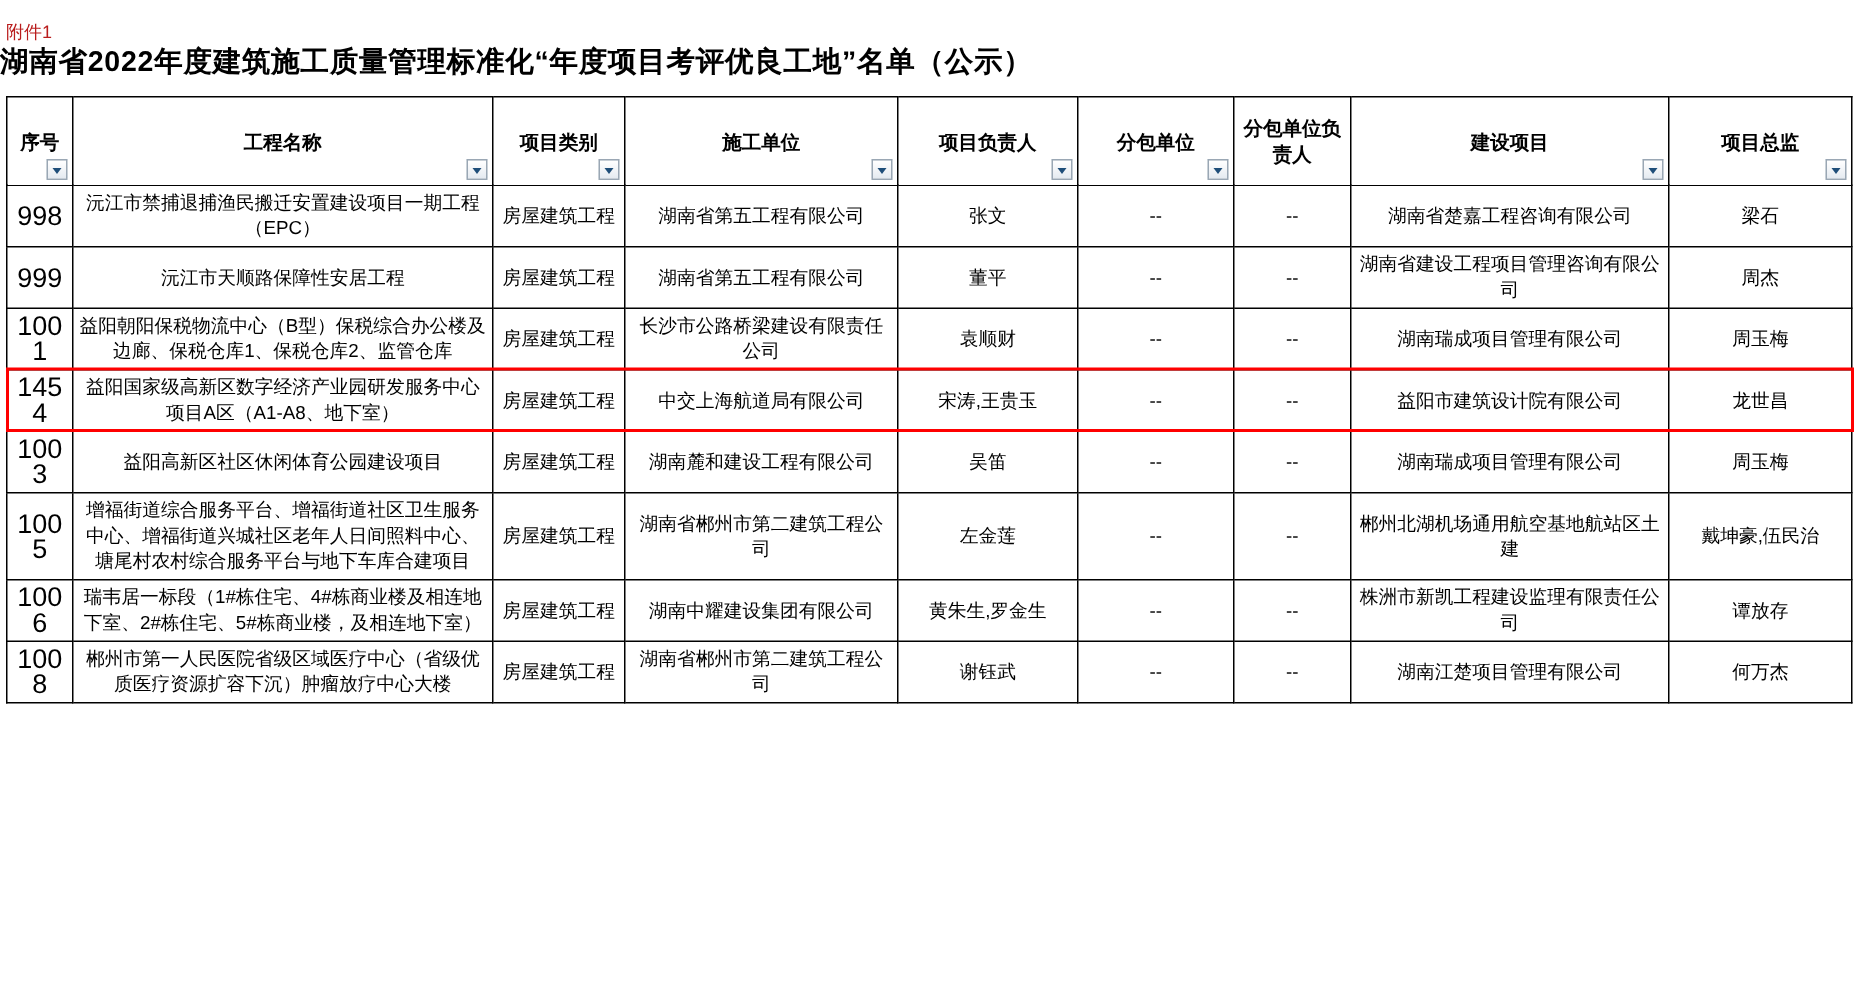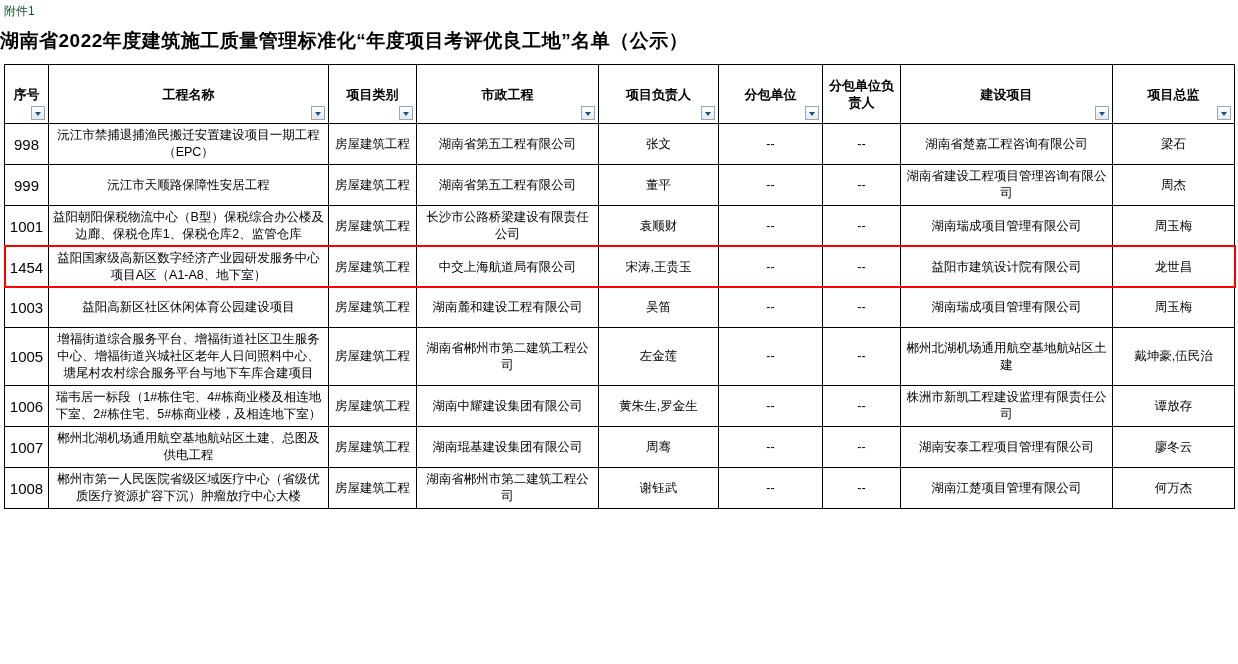--- a/index.html
+++ b/index.html
@@ -17,23 +17,23 @@
   }
   .page {
     position: relative;
     width: 1238px;
     height: 664px;
     box-sizing: border-box;
   }
   .attachment-label {
     position: absolute;
     left: 4px;
-    top: 4px;
+    top: 14px;
     font-size: 12px;
-    color: #14532d;
+    color: #b91c1c;
     line-height: 14px;
   }
   .doc-title {
     position: absolute;
     left: 0;
     top: 28px;
     width: 1238px;
     text-align: left;
     font-size: 19px;
     font-weight: bold;
@@ -93,21 +93,21 @@
   col.c-idx      { width: 44px; }
   col.c-name     { width: 280px; }
   col.c-type     { width: 88px; }
   col.c-constr   { width: 182px; }
   col.c-leader   { width: 120px; }
   col.c-sub      { width: 104px; }
   col.c-subl     { width: 78px; }
   col.c-super    { width: 212px; }
   col.c-chief    { width: 122px; }
 
-  tbody td.idx { font-size: 15px; }
+  tbody td.idx { font-size: 18px; }
   tbody tr { height: 40px; }
 
   .highlight-box {
     position: absolute;
     left: 4px;
     top: 268px;
     width: 1229px;
     height: 51px;
     border: 2px solid #ff0000;
     box-sizing: border-box;
@@ -134,21 +134,21 @@
           <col class="c-sub">
           <col class="c-subl">
           <col class="c-super">
           <col class="c-chief">
       </colgroup>
       <thead>
         <tr>
           <th><span>序号</span><span class="filter-btn"></span></th>
           <th><span>工程名称</span><span class="filter-btn"></span></th>
           <th><span>项目类别</span><span class="filter-btn"></span></th>
-          <th><span>市政工程</span><span class="filter-btn"></span></th>
+          <th><span>施工单位</span><span class="filter-btn"></span></th>
           <th><span>项目负责人</span><span class="filter-btn"></span></th>
           <th><span>分包单位</span><span class="filter-btn"></span></th>
           <th><span>分包单位负责人</span></th>
           <th><span>建设项目</span><span class="filter-btn"></span></th>
           <th><span>项目总监</span><span class="filter-btn"></span></th>
         </tr>
       </thead>
       <tbody>
         <tr>
           <td class="idx">998</td>
@@ -221,31 +221,20 @@
           <td>瑞韦居一标段（1#栋住宅、4#栋商业楼及相连地下室、2#栋住宅、5#栋商业楼，及相连地下室）</td>
           <td>房屋建筑工程</td>
           <td>湖南中耀建设集团有限公司</td>
           <td>黄朱生,罗金生</td>
           <td>--</td>
           <td>--</td>
           <td>株洲市新凯工程建设监理有限责任公司</td>
           <td>谭放存</td>
         </tr>
         <tr>
-          <td class="idx">1007</td>
-          <td>郴州北湖机场通用航空基地航站区土建、总图及供电工程</td>
-          <td>房屋建筑工程</td>
-          <td>湖南琨基建设集团有限公司</td>
-          <td>周骞</td>
-          <td>--</td>
-          <td>--</td>
-          <td>湖南安泰工程项目管理有限公司</td>
-          <td>廖冬云</td>
-        </tr>
-        <tr>
           <td class="idx">1008</td>
           <td>郴州市第一人民医院省级区域医疗中心（省级优质医疗资源扩容下沉）肿瘤放疗中心大楼</td>
           <td>房屋建筑工程</td>
           <td>湖南省郴州市第二建筑工程公司</td>
           <td>谢钰武</td>
           <td>--</td>
           <td>--</td>
           <td>湖南江楚项目管理有限公司</td>
           <td>何万杰</td>
         </tr>

